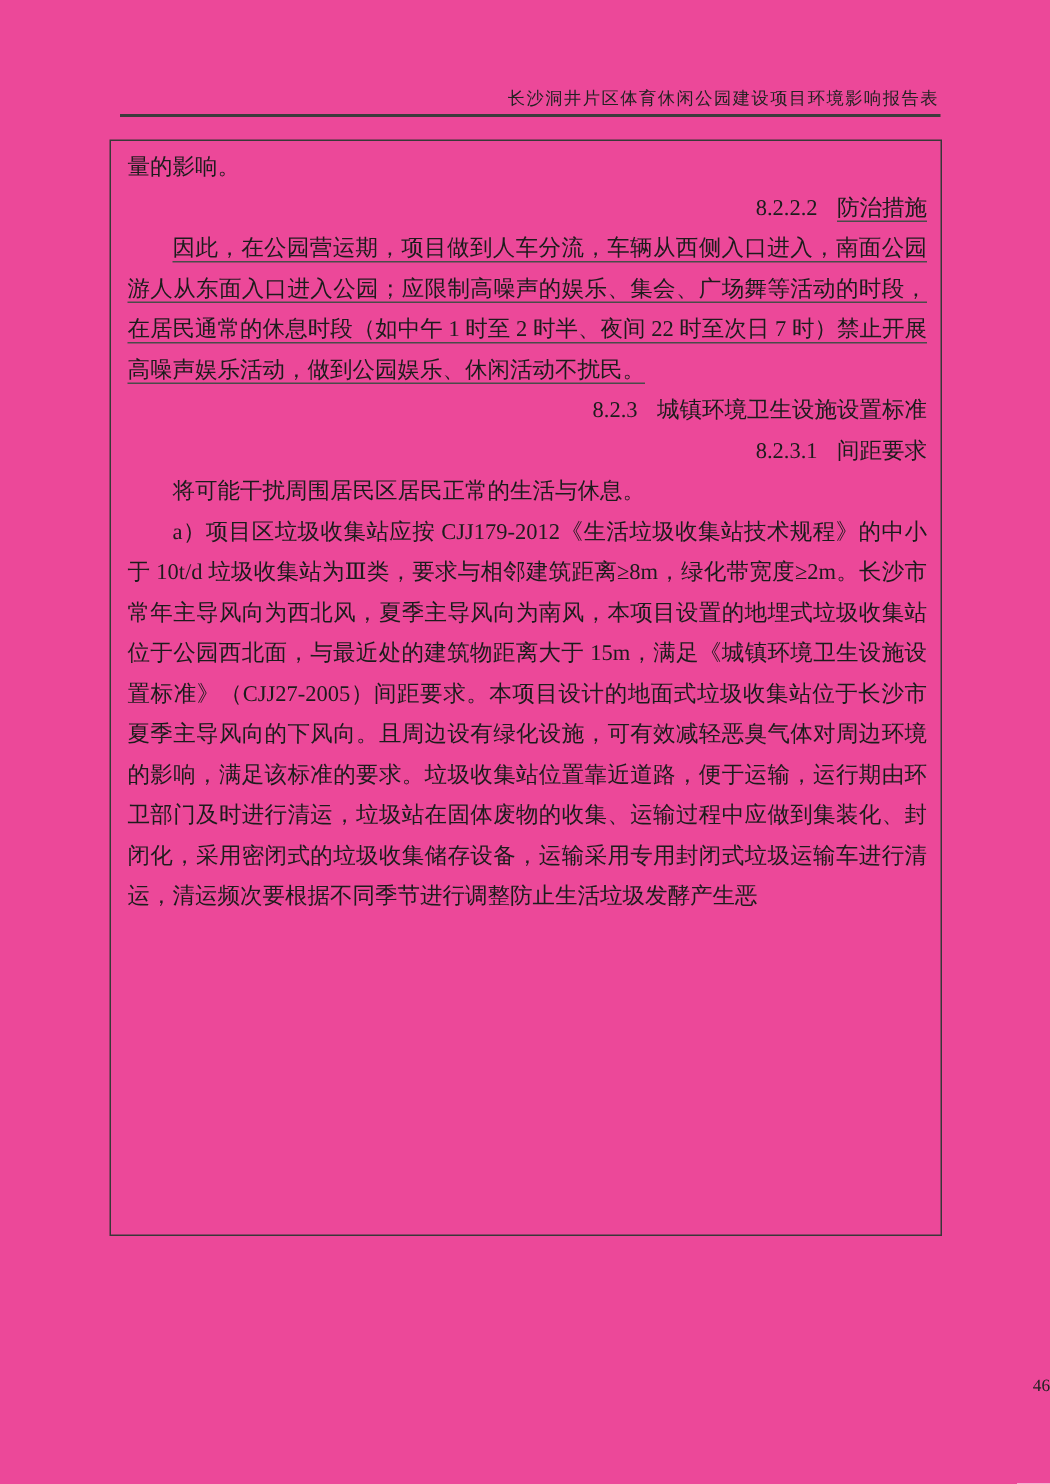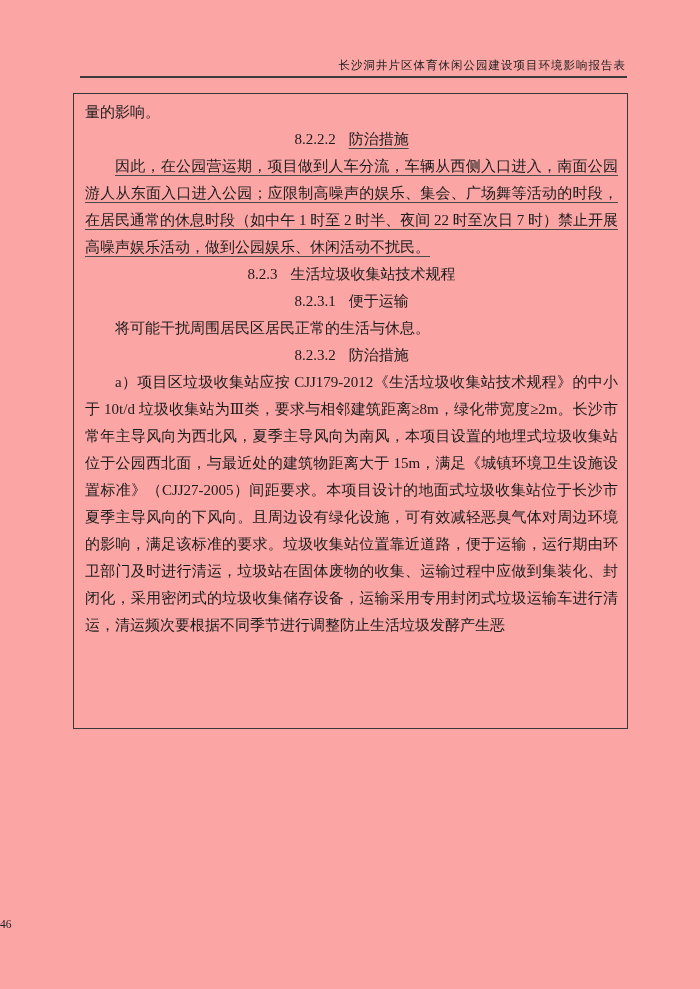--- a/index.html
+++ b/index.html
@@ -4,21 +4,21 @@
 <style>
   html, body {
     margin: 0;
     padding: 0;
     background: #ffffff;
   }
   .page {
     position: relative;
     width: 700px;
     height: 989px;
-    background: #fca5a5;
+    background: #ec4899;
     font-family: "Liberation Serif", "DejaVu Serif", serif;
     color: #1c1c1c;
     overflow: hidden;
   }
   
   .running-header {
     position: absolute;
     top: 58px;
     left: 80px;
     right: 74px;
@@ -35,58 +35,58 @@
     right: 73px;
     height: 0;
     border-top: 2px solid #3c3c3c;
   }
   
   .content-box {
     position: absolute;
     top: 93px;
     left: 73px;
     width: 555px;
-    height: 636px;
+    height: 731px;
     border: 1.5px solid #383838;
     box-sizing: border-box;
     padding: 5px 9px 0 11px;
     overflow: hidden;
   }
   .para, .heading {
     margin: 0;
     padding: 0;
     font-size: 15px;
     line-height: 27px;
     font-weight: normal;
     text-align: justify;
     text-justify: inter-character;
     color: #1c1c1c;
   }
   .heading {
-    text-align: center;
+    text-align: right;
   }
   .heading .h-num {
     margin-right: 13px;
   }
   .para.indent {
     text-indent: 2em;
   }
   .underlined {
     text-decoration: underline;
     text-decoration-thickness: 1px;
     text-underline-offset: 4px;
     text-decoration-color: #4a4a4a;
   }
   
   .footer {
     position: absolute;
     top: 918px;
     left: 0;
     width: 700px;
-    text-align: left;
+    text-align: right;
     font-size: 11.5px;
     color: #222;
   }
 </style>
 </head>
 <body>
 
 <div class="page">
 
   <div class="running-header">
@@ -100,33 +100,30 @@
     <p class="para">量的影响。</p>
 
     <h3 class="heading">
       <span class="h-num">8.2.2.2</span><span class="underlined">防治措施</span>
     </h3>
 
 
     <p class="para indent underlined">因此，在公园营运期，项目做到人车分流，车辆从西侧入口进入，南面公园游人从东面入口进入公园；应限制高噪声的娱乐、集会、广场舞等活动的时段，在居民通常的休息时段（如中午 1 时至 2 时半、夜间 22 时至次日 7 时）禁止开展高噪声娱乐活动，做到公园娱乐、休闲活动不扰民。</p>
 
     <h3 class="heading">
-      <span class="h-num">8.2.3</span><span>生活垃圾收集站技术规程</span>
+      <span class="h-num">8.2.3</span><span>城镇环境卫生设施设置标准</span>
     </h3>
 
     <h3 class="heading">
-      <span class="h-num">8.2.3.1</span><span>便于运输</span>
+      <span class="h-num">8.2.3.1</span><span>间距要求</span>
     </h3>
 
 
     <p class="para indent">将可能干扰周围居民区居民正常的生活与休息。</p>
 
-    <h3 class="heading">
-      <span class="h-num">8.2.3.2</span><span>防治措施</span>
-    </h3>
 
     <p class="para indent">a）项目区垃圾收集站应按 CJJ179-2012《生活垃圾收集站技术规程》的中小于 10t/d 垃圾收集站为Ⅲ类，要求与相邻建筑距离≥8m，绿化带宽度≥2m。长沙市常年主导风向为西北风，夏季主导风向为南风，本项目设置的地埋式垃圾收集站位于公园西北面，与最近处的建筑物距离大于 15m，满足《城镇环境卫生设施设置标准》（CJJ27-2005）间距要求。本项目设计的地面式垃圾收集站位于长沙市夏季主导风向的下风向。且周边设有绿化设施，可有效减轻恶臭气体对周边环境的影响，满足该标准的要求。垃圾收集站位置靠近道路，便于运输，运行期由环卫部门及时进行清运，垃圾站在固体废物的收集、运输过程中应做到集装化、封闭化，采用密闭式的垃圾收集储存设备，运输采用专用封闭式垃圾运输车进行清运，清运频次要根据不同季节进行调整防止生活垃圾发酵产生恶</p>
 
   </div>
 
   <div class="footer">
     <span>46</span>
   </div>
 
 </div>

